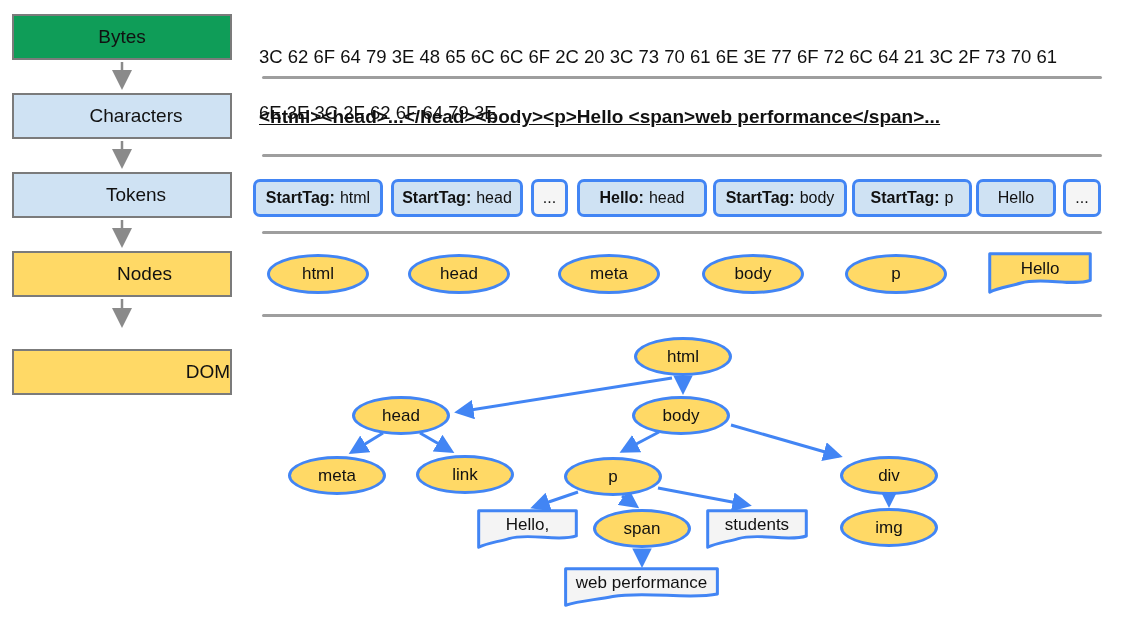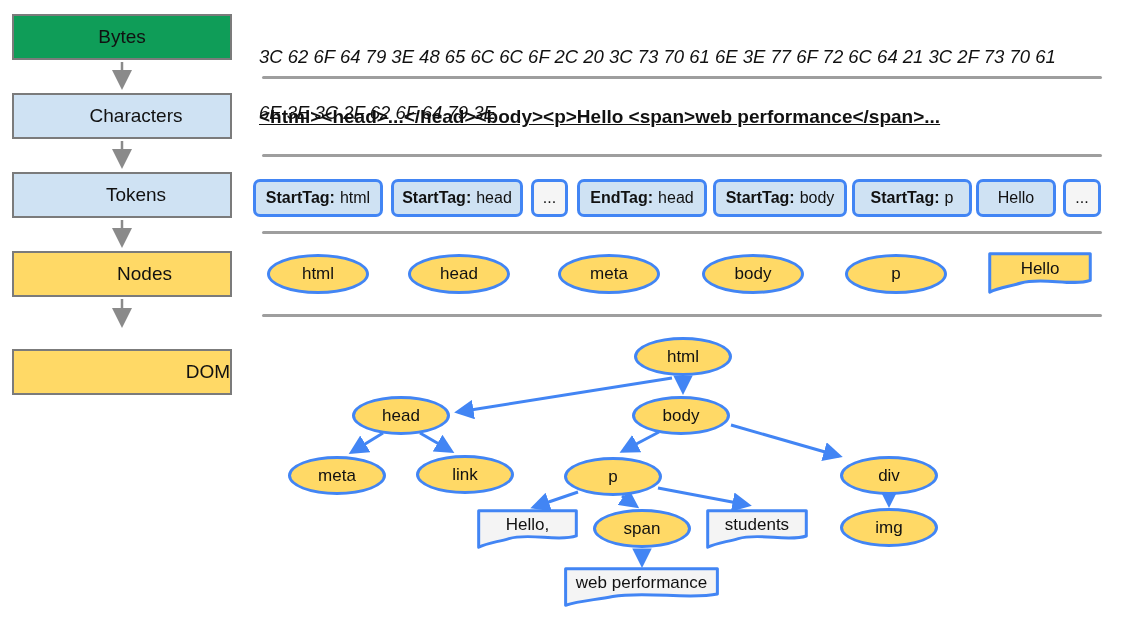--- a/index.html
+++ b/index.html
@@ -12,21 +12,21 @@
     position:absolute;left:12px;width:220px;height:46px;box-sizing:border-box;
     border:2px solid #7b7b7b;display:flex;align-items:center;justify-content:center;
     font-size:19px;
   }
   .pbox.green{background:#0f9d58;}
   .pbox.lblue{background:#cfe2f3;padding-left:28px;}
   .pbox.yellow{background:#ffd966;padding-left:45px;}
   
   .divider{position:absolute;left:262px;width:840px;height:3px;background:#9e9e9e;border-radius:2px;}
   
-  .bytes{position:absolute;left:259px;top:15px;width:800px;font-size:18.5px;line-height:28px;white-space:pre-line;font-style:italic;}
+  .bytes{position:absolute;left:259px;top:15px;width:800px;font-size:18.5px;line-height:28px;white-space:pre-line;}
   .chars{position:absolute;left:259px;top:106px;font-size:19px;font-weight:bold;white-space:nowrap;text-decoration:underline;}
   
   .token{
     position:absolute;top:179px;height:38px;box-sizing:border-box;
     border:3px solid #4285f4;border-radius:7px;background:#cfe2f3;
     display:flex;align-items:center;justify-content:center;font-size:16px;white-space:nowrap;
   }
   .token.gray{background:#f5f5f5;}
   .token .prefix{font-weight:bold;}
   .token .prefix:not(:empty){margin-right:5px;}
@@ -117,21 +117,21 @@
     </div>
   <div class="token" style="left:391px;width:132px;">
       <span class="prefix">StartTag:</span>
       <span>head</span>
     </div>
   <div class="token gray" style="left:531px;width:37px;">
       <span class="prefix"></span>
       <span>...</span>
     </div>
   <div class="token" style="left:577px;width:130px;">
-      <span class="prefix">EndTag:</span>
+      <span class="prefix">Hello:</span>
       <span>head</span>
     </div>
   <div class="token" style="left:713px;width:134px;">
       <span class="prefix">StartTag:</span>
       <span>body</span>
     </div>
   <div class="token" style="left:852px;width:120px;">
       <span class="prefix">StartTag:</span>
       <span>p</span>
     </div>

